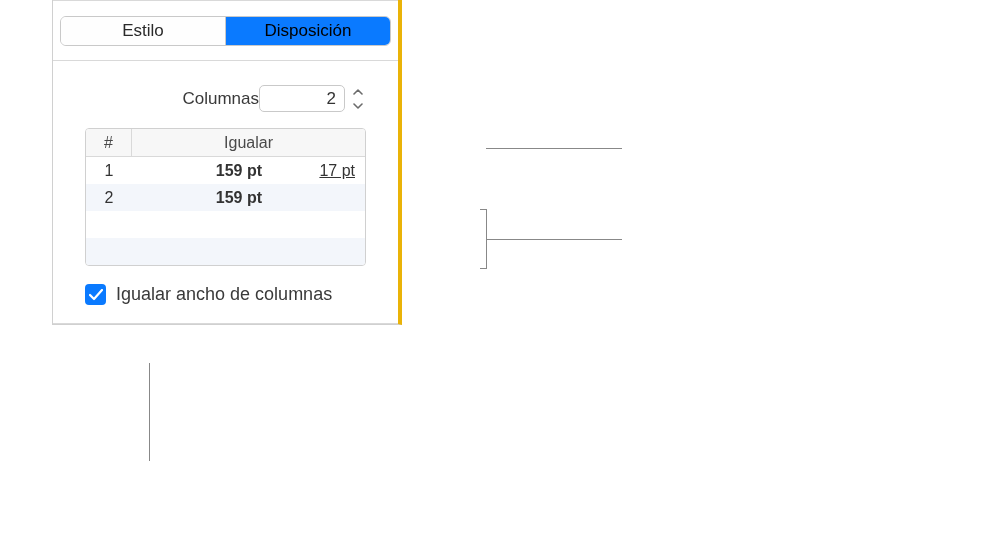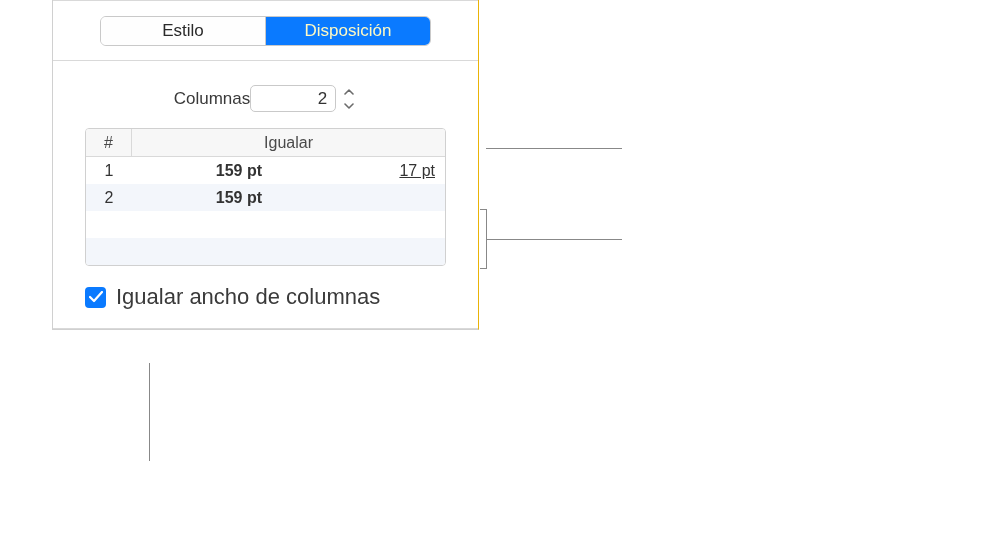--- a/index.html
+++ b/index.html
@@ -11,24 +11,24 @@
     body {
       background: #fff;
       width: 984px;
       height: 537px;
       position: relative;
     }
     .panel {
       position: absolute;
       left: 52px;
       top: 0;
-      width: 427px;
+      width: 350px;
       background: #fff;
       border-left: 1px solid #d0d0d0;
-      border-right: 1px solid #eab308;
+      border-right: 4px solid #eab308;
       border-bottom: 1px solid #d0d0d0;
     }
     .divider {
       height: 1px;
       background: #d9d9d9;
       margin: 0;
     }
     .tabs-area {
       padding: 15px 0 14px 0;
     }
@@ -46,33 +46,33 @@
       display: flex;
       align-items: center;
       justify-content: center;
       font-size: 17px;
       cursor: pointer;
       background: #fefefe;
       color: #2a2a2a;
     }
     .seg.active {
       background: #0a7aff;
-      color: #fef9c3;
+      color: #000000;
     }
     .seg-divider {
       width: 1px;
       background: #c9c9c9;
     }
     .columns-section {
       padding: 24px 32px 18px 32px;
     }
     .col-header-row {
       display: flex;
       align-items: center;
-      justify-content: center;
+      justify-content: flex-end;
       margin-bottom: 16px;
     }
     .col-label {
       font-size: 17px;
       color: #3a3a3a;
     }
     .stepper-wrap {
       display: flex;
       align-items: center;
       gap: 4px;
@@ -168,21 +168,21 @@
       display: flex;
       align-items: center;
       justify-content: center;
       cursor: pointer;
     }
     .checkbox svg {
       width: 14px;
       height: 12px;
     }
     .checkbox-label {
-      font-size: 22px;
+      font-size: 18px;
       color: #3a3a3a;
     }
     
     .callout-line {
       position: absolute;
       background: transparent;
     }
     .callout-h {
       border-top: 1px solid #888;
       height: 1px;

